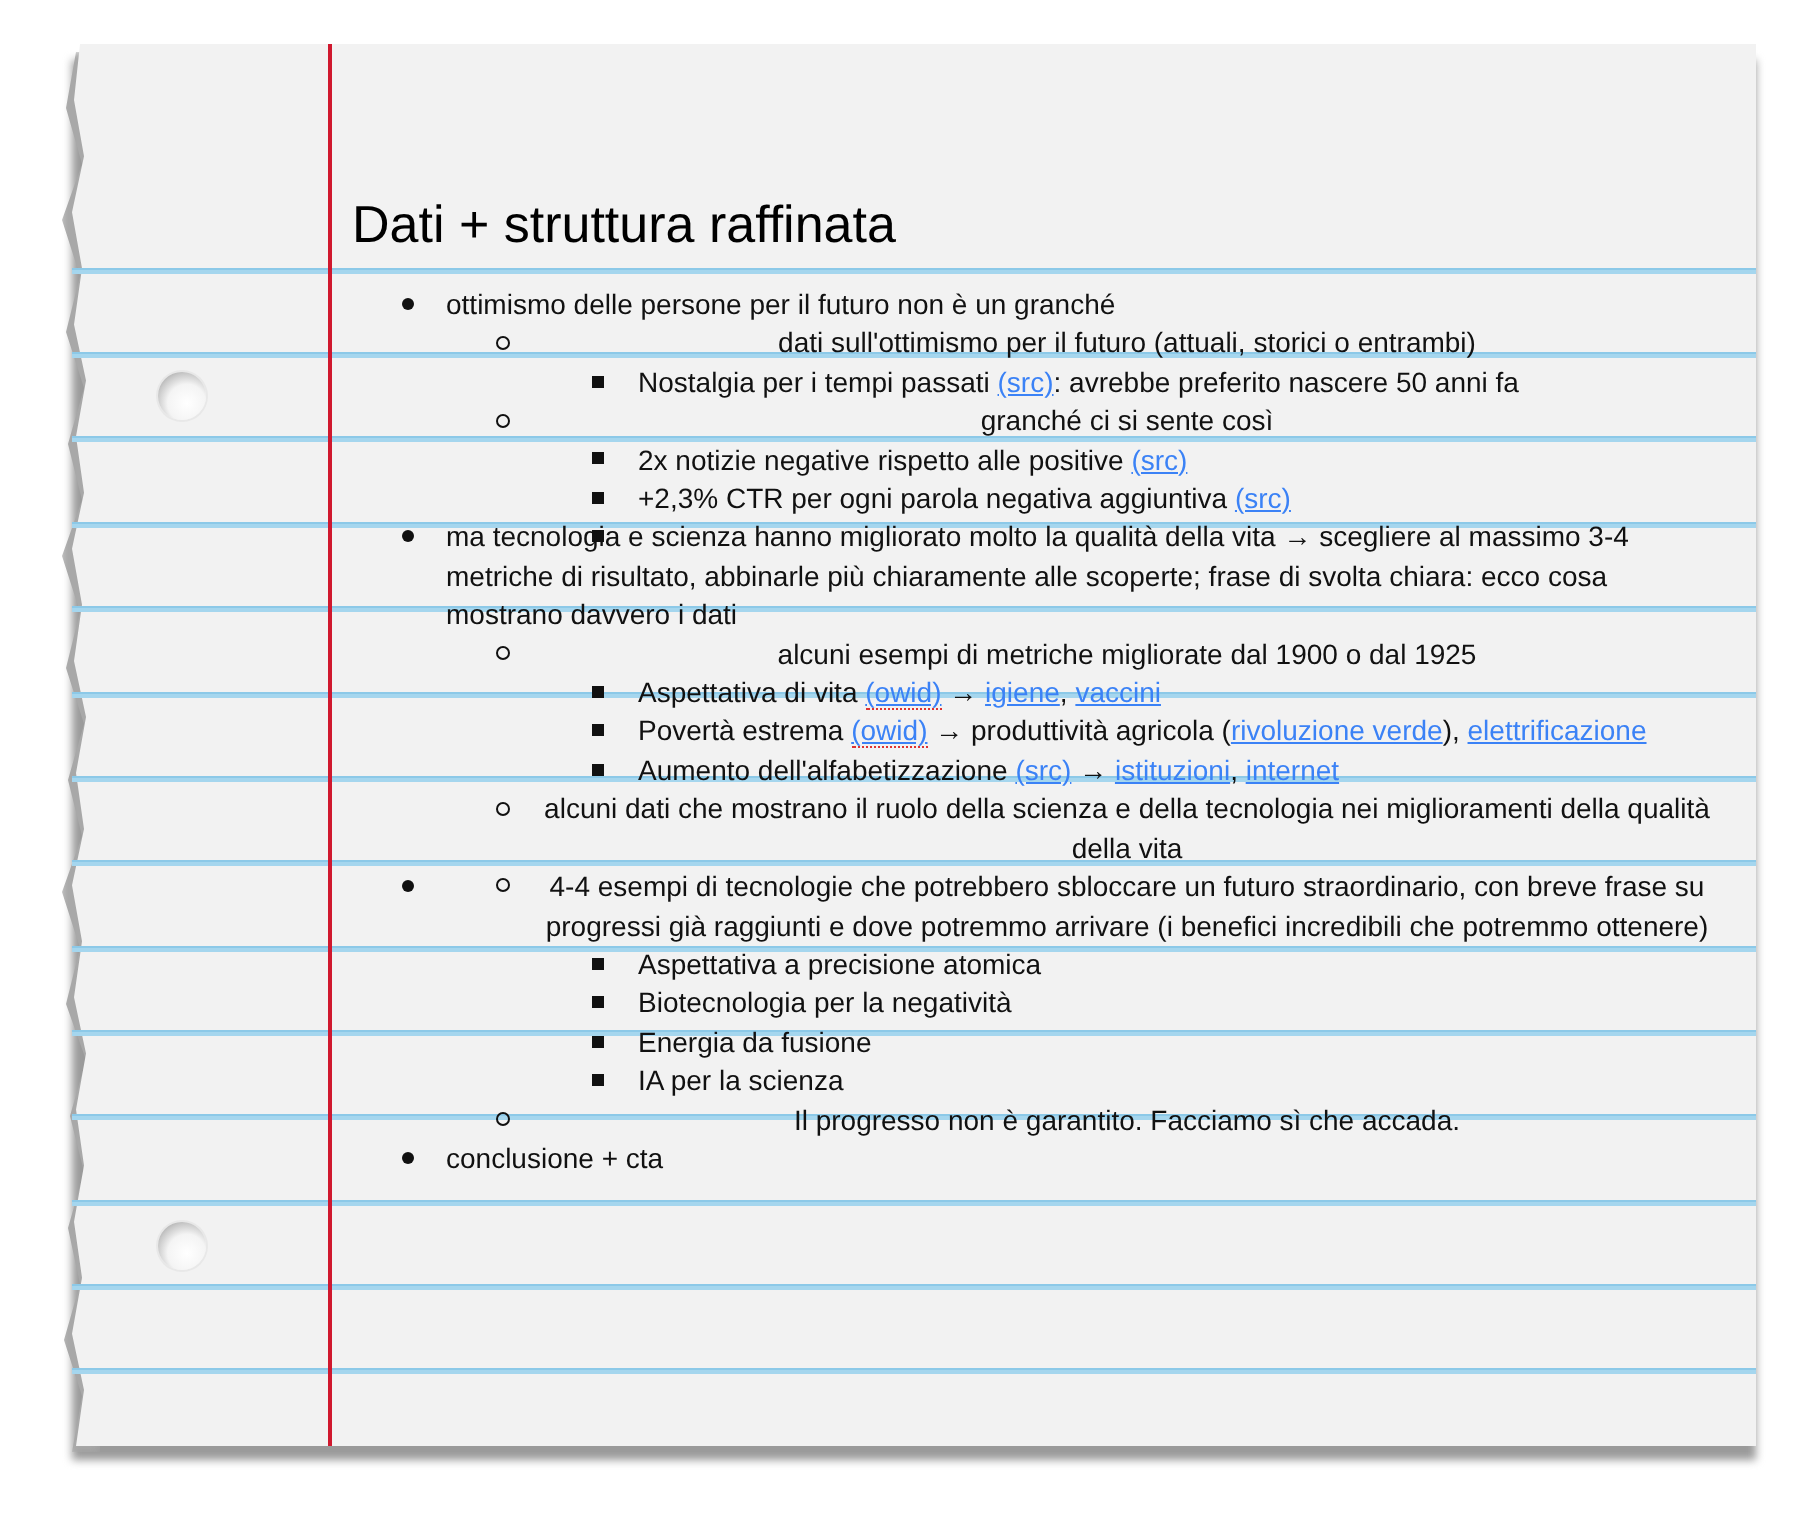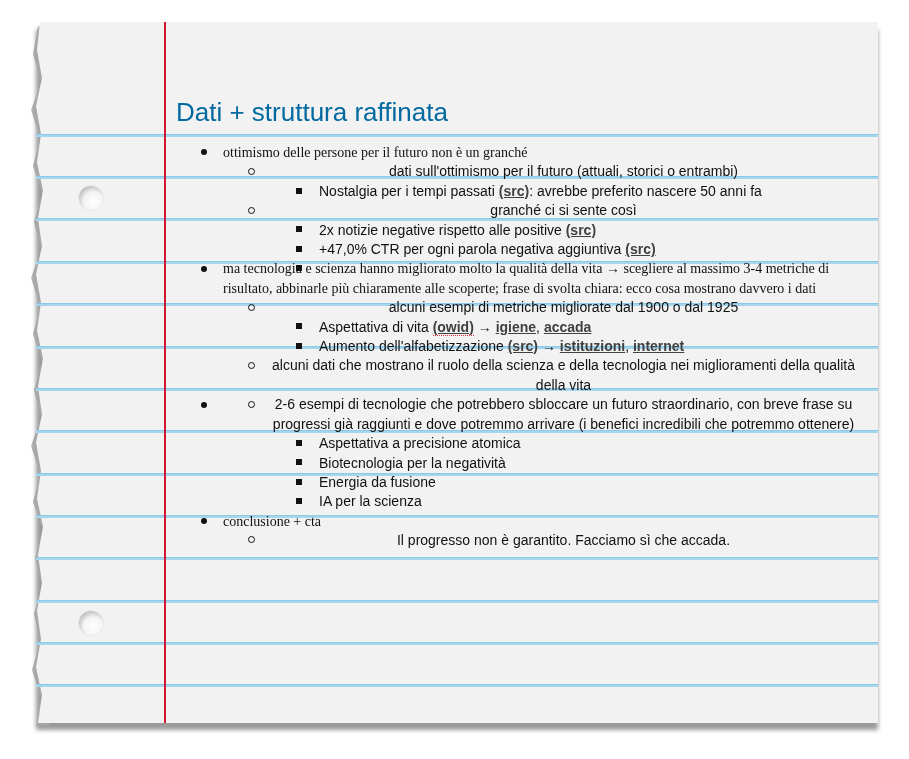--- a/index.html
+++ b/index.html
@@ -38,37 +38,37 @@
   }
   .margin-line {
     position: absolute; left: 164px; top: 22px; width: 2px; height: 701px; background: #d0182e;
   }
   .hole {
     position: absolute; width: 24px; height: 24px; border-radius: 50%;
     background: radial-gradient(circle at 60% 65%, #ffffff 0%, #f4f4f4 45%, #c8c8c8 70%, #8a8a8a 100%);
     box-shadow: 0 0 0 1px #e8e8e8;
   }
   .title {
-    position: absolute; left: 176px; top: 97px; font-size: 26px; color: #0369a1; margin: 0; font-weight: normal;
+    position: absolute; left: 176px; top: 97px; font-size: 26px; color: #000000; margin: 0; font-weight: normal;
     white-space: nowrap;
   }
   .outline { position: absolute; left: 176px; top: 143px; width: 680px; font-size: 14px; line-height: 19.4px; }
   .outline ul { list-style: none; margin: 0; padding: 0; }
   .item { position: relative; }
-  .lvl1 { padding-left: 47px; font-family: Liberation Serif, serif; }
+  .lvl1 { padding-left: 47px; }
   .lvl2 { padding-left: 95px; text-align: center; }
   .lvl3 { padding-left: 143px; }
   .bullet { position: absolute; top: 0; width: 10px; text-align: center; }
   .lvl1 > .bullet { left: 23px; }
   .lvl2 > .bullet { left: 70px; }
   .lvl3 > .bullet { left: 118px; }
   .dot { display: inline-block; width: 6px; height: 6px; background: #111; border-radius: 50%; vertical-align: middle; margin-top: -3px; }
   .circ { display: inline-block; width: 5px; height: 5px; border: 1px solid #111; border-radius: 50%; vertical-align: middle; margin-top: -3px; }
   .sq { display: inline-block; width: 6px; height: 6px; background: #111; vertical-align: middle; margin-top: -3px; }
-  a.link { color: #404040; text-decoration: underline; font-weight: bold; }
+  a.link { color: #3b82f6; text-decoration: underline; }
   a.link.spell { text-decoration: underline; border-bottom: 1px dotted #d33; padding-bottom: 0; }
 </style>
 </head>
 <body>
 
 <div class="shadow"></div>
 <div class="torn-shadow"></div>
 <div class="paper"></div>
 
 <div>
@@ -112,73 +112,77 @@
     <li class="item lvl2">
       <span class="bullet"><span class="circ"></span></span>
       <span>granché ci si sente così</span>
     </li>
     <li class="item lvl3">
       <span class="bullet"><span class="sq"></span></span>
       <span>2x notizie negative rispetto alle positive </span><a class="link">(src)</a>
     </li>
     <li class="item lvl3">
       <span class="bullet"><span class="sq"></span></span>
-      <span>+47,0% CTR per ogni parola negativa aggiuntiva </span><a class="link">(src)</a>
+      <span>+2,3% CTR per ogni parola negativa aggiuntiva </span><a class="link">(src)</a>
     </li>
     <li class="item lvl3">
       <span class="bullet"><span class="sq"></span></span>
     </li>
 
     <li class="item lvl1">
       <span class="bullet"><span class="dot"></span></span>
       <span>ma tecnologia e scienza hanno migliorato molto la qualità della vita → scegliere al massimo 3-4 metriche di risultato, abbinarle più chiaramente alle scoperte; frase di svolta chiara: ecco cosa mostrano davvero i dati</span>
     </li>
     <li class="item lvl2">
       <span class="bullet"><span class="circ"></span></span>
       <span>alcuni esempi di metriche migliorate dal 1900 o dal 1925</span>
     </li>
     <li class="item lvl3">
       <span class="bullet"><span class="sq"></span></span>
-      <span>Aspettativa di vita </span><a class="link spell">(owid)</a><span> → </span><a class="link">igiene</a><span>, </span><a class="link">accada</a>
+      <span>Aspettativa di vita </span><a class="link spell">(owid)</a><span> → </span><a class="link">igiene</a><span>, </span><a class="link">vaccini</a>
+    </li>
+    <li class="item lvl3">
+      <span class="bullet"><span class="sq"></span></span>
+      <span>Povertà estrema </span><a class="link spell">(owid)</a><span> → produttività agricola (</span><a class="link">rivoluzione verde</a><span>), </span><a class="link">elettrificazione</a>
     </li>
     <li class="item lvl3">
       <span class="bullet"><span class="sq"></span></span>
       <span>Aumento dell'alfabetizzazione </span><a class="link">(src)</a><span> → </span><a class="link">istituzioni</a><span>, </span><a class="link">internet</a>
     </li>
     <li class="item lvl2">
       <span class="bullet"><span class="circ"></span></span>
       <span>alcuni dati che mostrano il ruolo della scienza e della tecnologia nei miglioramenti della qualità della vita</span>
     </li>
 
     <li class="item lvl1">
       <span class="bullet"><span class="dot"></span></span>
     </li>
     <li class="item lvl2">
       <span class="bullet"><span class="circ"></span></span>
-      <span>2-6 esempi di tecnologie che potrebbero sbloccare un futuro straordinario, con breve frase su progressi già raggiunti e dove potremmo arrivare (i benefici incredibili che potremmo ottenere)</span>
+      <span>4-4 esempi di tecnologie che potrebbero sbloccare un futuro straordinario, con breve frase su progressi già raggiunti e dove potremmo arrivare (i benefici incredibili che potremmo ottenere)</span>
     </li>
     <li class="item lvl3">
       <span class="bullet"><span class="sq"></span></span>
       <span>Aspettativa a precisione atomica</span>
     </li>
     <li class="item lvl3">
       <span class="bullet"><span class="sq"></span></span>
       <span>Biotecnologia per la negatività</span>
     </li>
     <li class="item lvl3">
       <span class="bullet"><span class="sq"></span></span>
       <span>Energia da fusione</span>
     </li>
     <li class="item lvl3">
       <span class="bullet"><span class="sq"></span></span>
       <span>IA per la scienza</span>
     </li>
 
+    <li class="item lvl2">
+      <span class="bullet"><span class="circ"></span></span>
+      <span>Il progresso non è garantito. Facciamo sì che accada.</span>
+    </li>
     <li class="item lvl1">
       <span class="bullet"><span class="dot"></span></span>
       <span>conclusione + cta</span>
-    </li>
-    <li class="item lvl2">
-      <span class="bullet"><span class="circ"></span></span>
-      <span>Il progresso non è garantito. Facciamo sì che accada.</span>
     </li>
   </ul>
 </div>
 
 </body></html>

